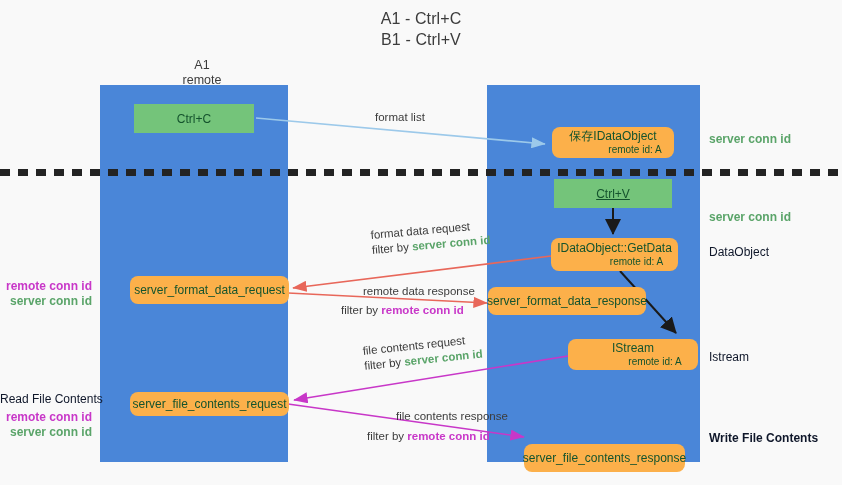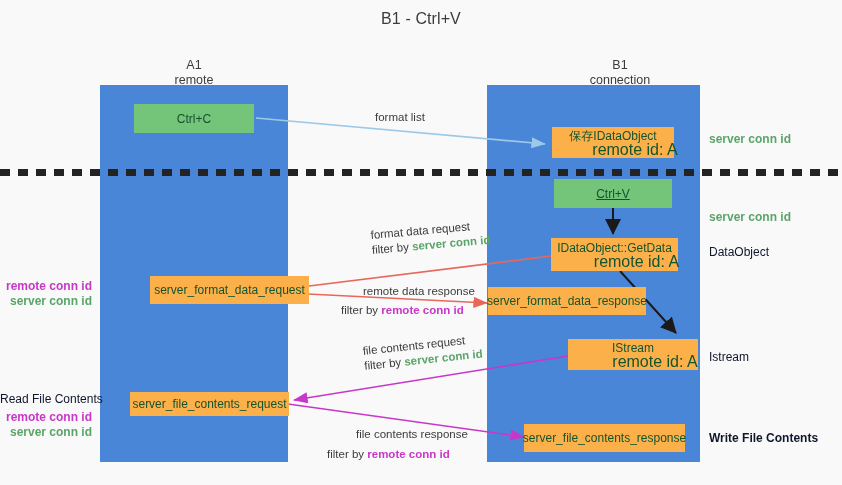--- a/index.html
+++ b/index.html
@@ -61,22 +61,22 @@
     flex-direction: column;
     align-items: center;
     justify-content: center;
     color: #14532d;
     font-size: 12px;
     line-height: 14px;
     text-align: center;
     white-space: nowrap;
   }
   .node.green { background: #74c47a; }
-  .node.orange { background: #fcb04a; }
-  .node .line2 { font-size: 16px; margin-left: 44px; }
+  .node.orange { background: #fcb04a; border-radius: 8px; }
+  .node .line2 { font-size: 10px; margin-left: 44px; }
 
   
   #dashed-sep {
     position: absolute;
     left: 0;
     top: 169px;
     width: 842px;
     height: 7px;
     background-image: repeating-linear-gradient(
         to right,
@@ -108,30 +108,27 @@
   .edge-label .green-t { color: #5aa469; font-weight: bold; }
   .edge-label .magenta-t { color: #c837c8; font-weight: bold; }
   .rot-up { transform-origin: left top; }
 </style>
 </head>
 <body>
 
 <div id="canvas">
 
   <div id="title-block">
+    <div>A1 - Ctrl+C</div>
     <div>B1 - Ctrl+V</div>
   </div>
 
-  <div class="col-header" style="left:94px; top:58px;">
+  <div class="col-header" style="left:102px; top:58px;">
     <div>A1</div>
     <div>remote</div>
-  </div>
-  <div class="col-header" style="left:520px; top:58px;">
-    <div>B1</div>
-    <div>connection</div>
   </div>
 
   <div class="panel" style="left:100px; top:85px; width:188px; height:377px;"></div>
   <div class="panel" style="left:487px; top:85px; width:213px; height:377px;"></div>
 
   <svg id="svg-layer" viewBox="0 0 842 485" xmlns="http://www.w3.org/2000/svg">
     <defs>
       <marker id="ah-blue" markerWidth="9" markerHeight="7" refX="8.5" refY="3.5" orient="auto">
         <polygon points="0 0, 9 3.5, 0 7" fill="#9cc9ea"></polygon>
       </marker>
@@ -174,21 +171,21 @@
       <line x1="288" y1="404" x2="524" y2="437" stroke="#c837c8" stroke-width="1.6" marker-end="url(#ah-magenta)"></line>
     </g>
   </svg>
 
   <div id="dashed-sep"></div>
 
   <div class="node green" style="left:134px; top:104px; width:120px; height:29px;">
     <div>Ctrl+C</div>
   </div>
 
-  <div class="node orange" style="left:130px; top:276px; width:159px; height:28px;margin-left:20px;">
+  <div class="node orange" style="left:130px; top:276px; width:159px; height:28px;">
     <div>server_format_data_request</div>
   </div>
 
   <div class="node orange" style="left:130px; top:392px; width:159px; height:24px;">
     <div>server_file_contents_request</div>
   </div>
 
   <div class="node orange" style="left:552px; top:127px; width:122px; height:31px;">
     <div>保存IDataObject</div>
     <div class="line2">remote id: A</div>
@@ -205,21 +202,21 @@
 
   <div class="node orange" style="left:488px; top:287px; width:158px; height:28px;">
     <div>server_format_data_response</div>
   </div>
 
   <div class="node orange" style="left:568px; top:339px; width:130px; height:31px;">
     <div>IStream</div>
     <div class="line2">remote id: A</div>
   </div>
 
-  <div class="node orange" style="left:524px; top:424px; width:161px; height:28px;">
+  <div class="node orange" style="left:524px; top:444px; width:161px; height:28px;">
     <div>server_file_contents_response</div>
   </div>
 
   <div class="edge-label" style="left:375px; top:110px;">
     <span>format list</span>
   </div>
 
   <div class="edge-label rot-up" style="left:370px; top:228px; transform:rotate(-5deg);">
     <div>format data request</div>
     <div>
@@ -234,21 +231,21 @@
     </div>
   </div>
 
   <div class="edge-label rot-up" style="left:362px; top:344px; transform:rotate(-6deg);">
     <div>file contents request</div>
     <div>
       <span>filter by </span><span class="green-t">server conn id</span>
     </div>
   </div>
 
-  <div class="edge-label" style="left:356px; top:409px;margin-top:18px;">
+  <div class="edge-label" style="left:396px; top:409px;">
     <div>file contents response</div>
     <div style="margin-top:5px; margin-left:-29px;">
       <span>filter by </span><span class="magenta-t">remote conn id</span>
     </div>
   </div>
 
   <div class="side-label green-t" style="left:709px; top:132px;">server conn id</div>
 
   <div class="side-label green-t" style="left:709px; top:210px;">server conn id</div>
 

